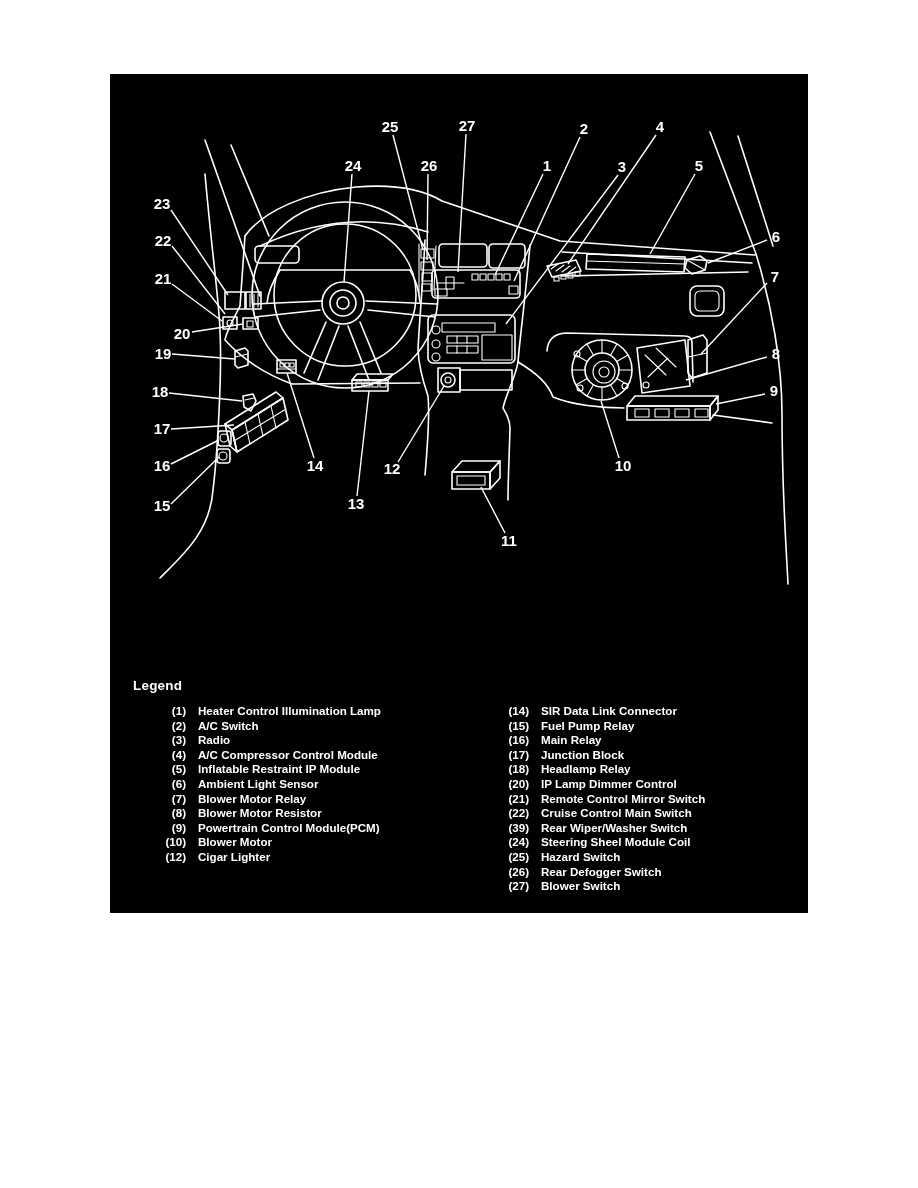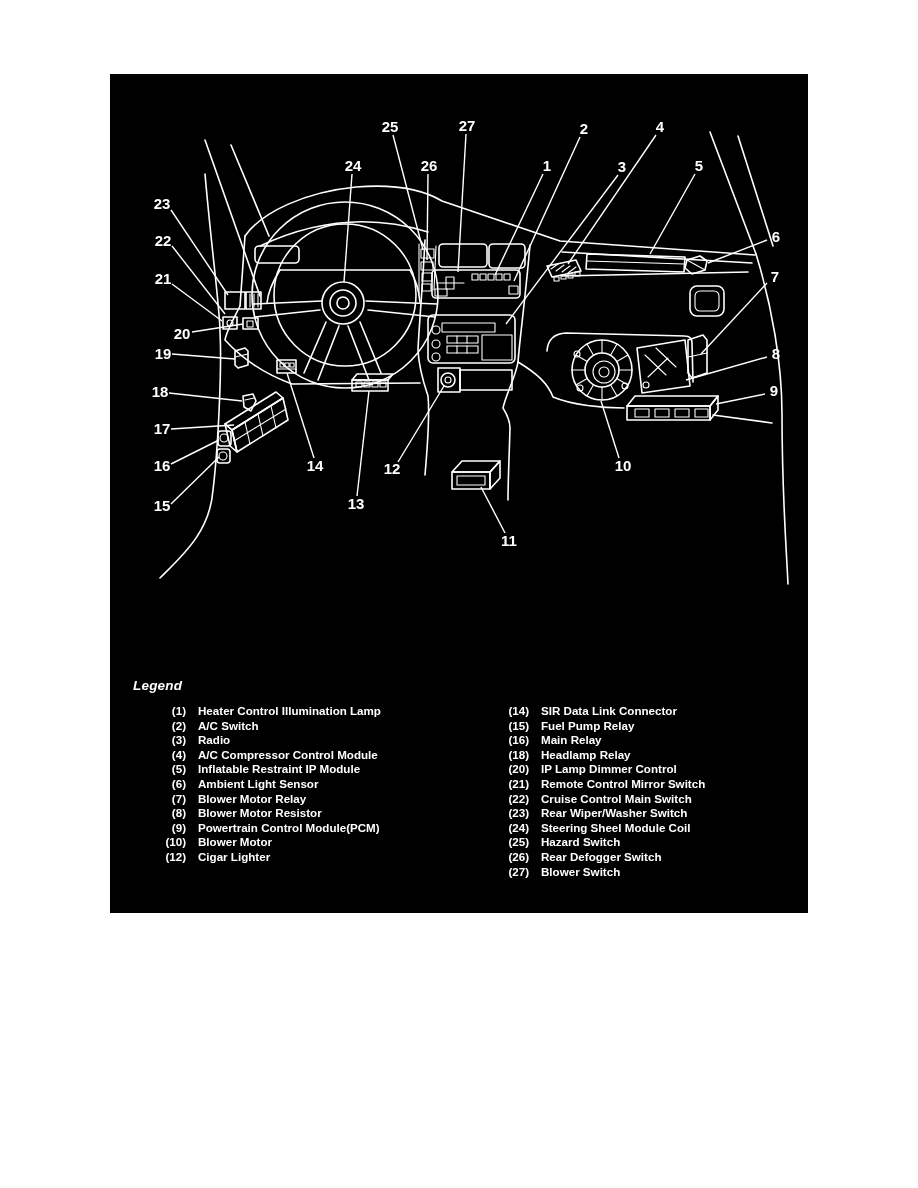--- a/index.html
+++ b/index.html
@@ -5,21 +5,21 @@
   html,body{margin:0;padding:0;background:#ffffff;}
   .page{position:relative;width:918px;height:1188px;background:#ffffff;font-family:"Liberation Sans",sans-serif;overflow:hidden;}
   .figure{position:absolute;left:110px;top:74px;width:698px;height:839px;background:#000000;}
   .diagram{position:absolute;left:0;top:0;}
   .diagram *{vector-effect:none;}
   .art{stroke:#ffffff;stroke-width:1.6;fill:none;stroke-linejoin:round;stroke-linecap:round;}
   .art-thin{stroke:#ffffff;stroke-width:1.1;fill:none;stroke-linejoin:round;stroke-linecap:round;}
   .callout-text{fill:#ffffff;font-family:"Liberation Sans",sans-serif;font-weight:bold;font-size:15px;}
   .leader{stroke:#ffffff;stroke-width:1.4;fill:none;}
   .legend{position:absolute;left:0;top:600px;width:698px;color:#ffffff;}
-  .legend-title{position:absolute;left:23px;top:4px;font-size:13.5px;font-weight:bold;letter-spacing:.2px;font-style:italic;}
+  .legend-title{position:absolute;left:23px;top:4px;font-size:13.5px;font-weight:bold;letter-spacing:.2px;}
   .legend-col{position:absolute;top:30px;}
   .legend-col.c1{left:28px;width:352px;}
   .legend-col.c2{left:371px;width:312px;}
   .legend-row{display:flex;line-height:14.6px;font-size:11.6px;font-weight:bold;}
   .legend-num{width:48px;text-align:right;flex:0 0 48px;}
   .legend-lbl{padding-left:12px;width:286px;}
   .legend-lbl .l2{display:block;}
 </style>
 </head>
 <body>
@@ -314,37 +314,41 @@
           </div>
           <div class="legend-row">
             <span class="legend-num">(15)</span>
             <span class="legend-lbl">Fuel Pump Relay</span>
           </div>
           <div class="legend-row">
             <span class="legend-num">(16)</span>
             <span class="legend-lbl">Main Relay</span>
           </div>
           <div class="legend-row">
+            <span class="legend-num">(17)</span>
+            <span class="legend-lbl">Junction Block</span>
+          </div>
+          <div class="legend-row">
             <span class="legend-num">(18)</span>
             <span class="legend-lbl">Headlamp Relay</span>
           </div>
           <div class="legend-row">
             <span class="legend-num">(20)</span>
             <span class="legend-lbl">IP Lamp Dimmer Control</span>
           </div>
           <div class="legend-row">
             <span class="legend-num">(21)</span>
             <span class="legend-lbl">Remote Control Mirror Switch</span>
           </div>
           <div class="legend-row">
             <span class="legend-num">(22)</span>
             <span class="legend-lbl">Cruise Control Main Switch</span>
           </div>
           <div class="legend-row">
-            <span class="legend-num">(23)</span>
+            <span class="legend-num">(39)</span>
             <span class="legend-lbl">Rear Wiper/Washer Switch</span>
           </div>
           <div class="legend-row">
             <span class="legend-num">(24)</span>
             <span class="legend-lbl">Steering Sheel Module Coil</span>
           </div>
           <div class="legend-row">
             <span class="legend-num">(25)</span>
             <span class="legend-lbl">Hazard Switch</span>
           </div>

